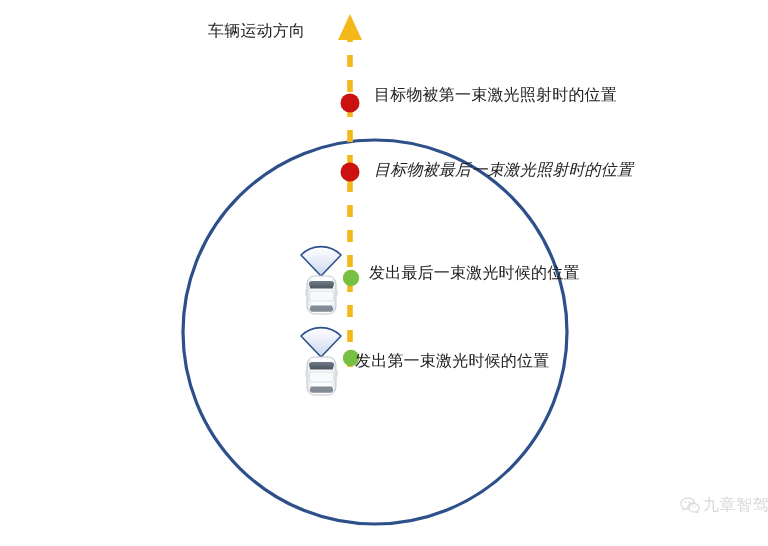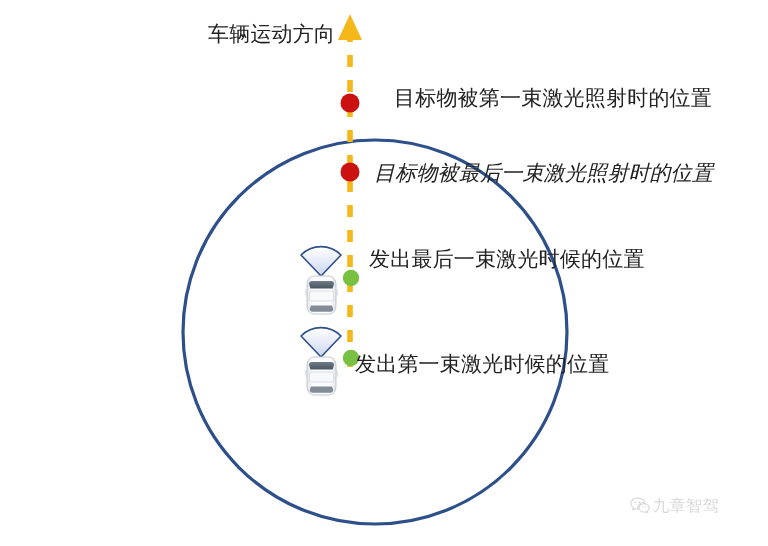--- a/index.html
+++ b/index.html
@@ -17,56 +17,54 @@
   }
   #diagram-canvas {
     position: absolute;
     left: 0;
     top: 0;
     width: 768px;
     height: 546px;
   }
   .label {
     position: absolute;
-    font-size: 21px;
+    font-size: 16px;
     line-height: 1.2;
     letter-spacing: 0.2px;
     color: #222222;
     white-space: nowrap;
     font-family: "Liberation Sans", "DejaVu Sans", sans-serif;
   }
   #heading-direction {
     left: 208px;
     top: 21px;
   }
   #label-target-first {
     left: 374px;
     top: 85px;
-    margin-left: 20px;
   }
   #label-target-last {
     left: 374px;
     top: 160px;
     font-style: italic;
   }
   #label-emit-last {
     left: 369px;
-    top: 247px;
+    top: 263px;
     font-family: Liberation Serif, serif;
   }
   #label-emit-first {
     left: 355px;
     top: 351px;
   }
   #watermark {
     position: absolute;
-    left: 629px;
+    left: 679px;
     top: 495px;
     display: flex;
-    align-items: center;
     gap: 2px;
     opacity: 0.34;
   }
   #watermark .wm-text {
     font-size: 16px;
     color: #8d8d8d;
     letter-spacing: 0.5px;
     white-space: nowrap;
     font-family: "Liberation Sans", "DejaVu Sans", sans-serif;
   }

